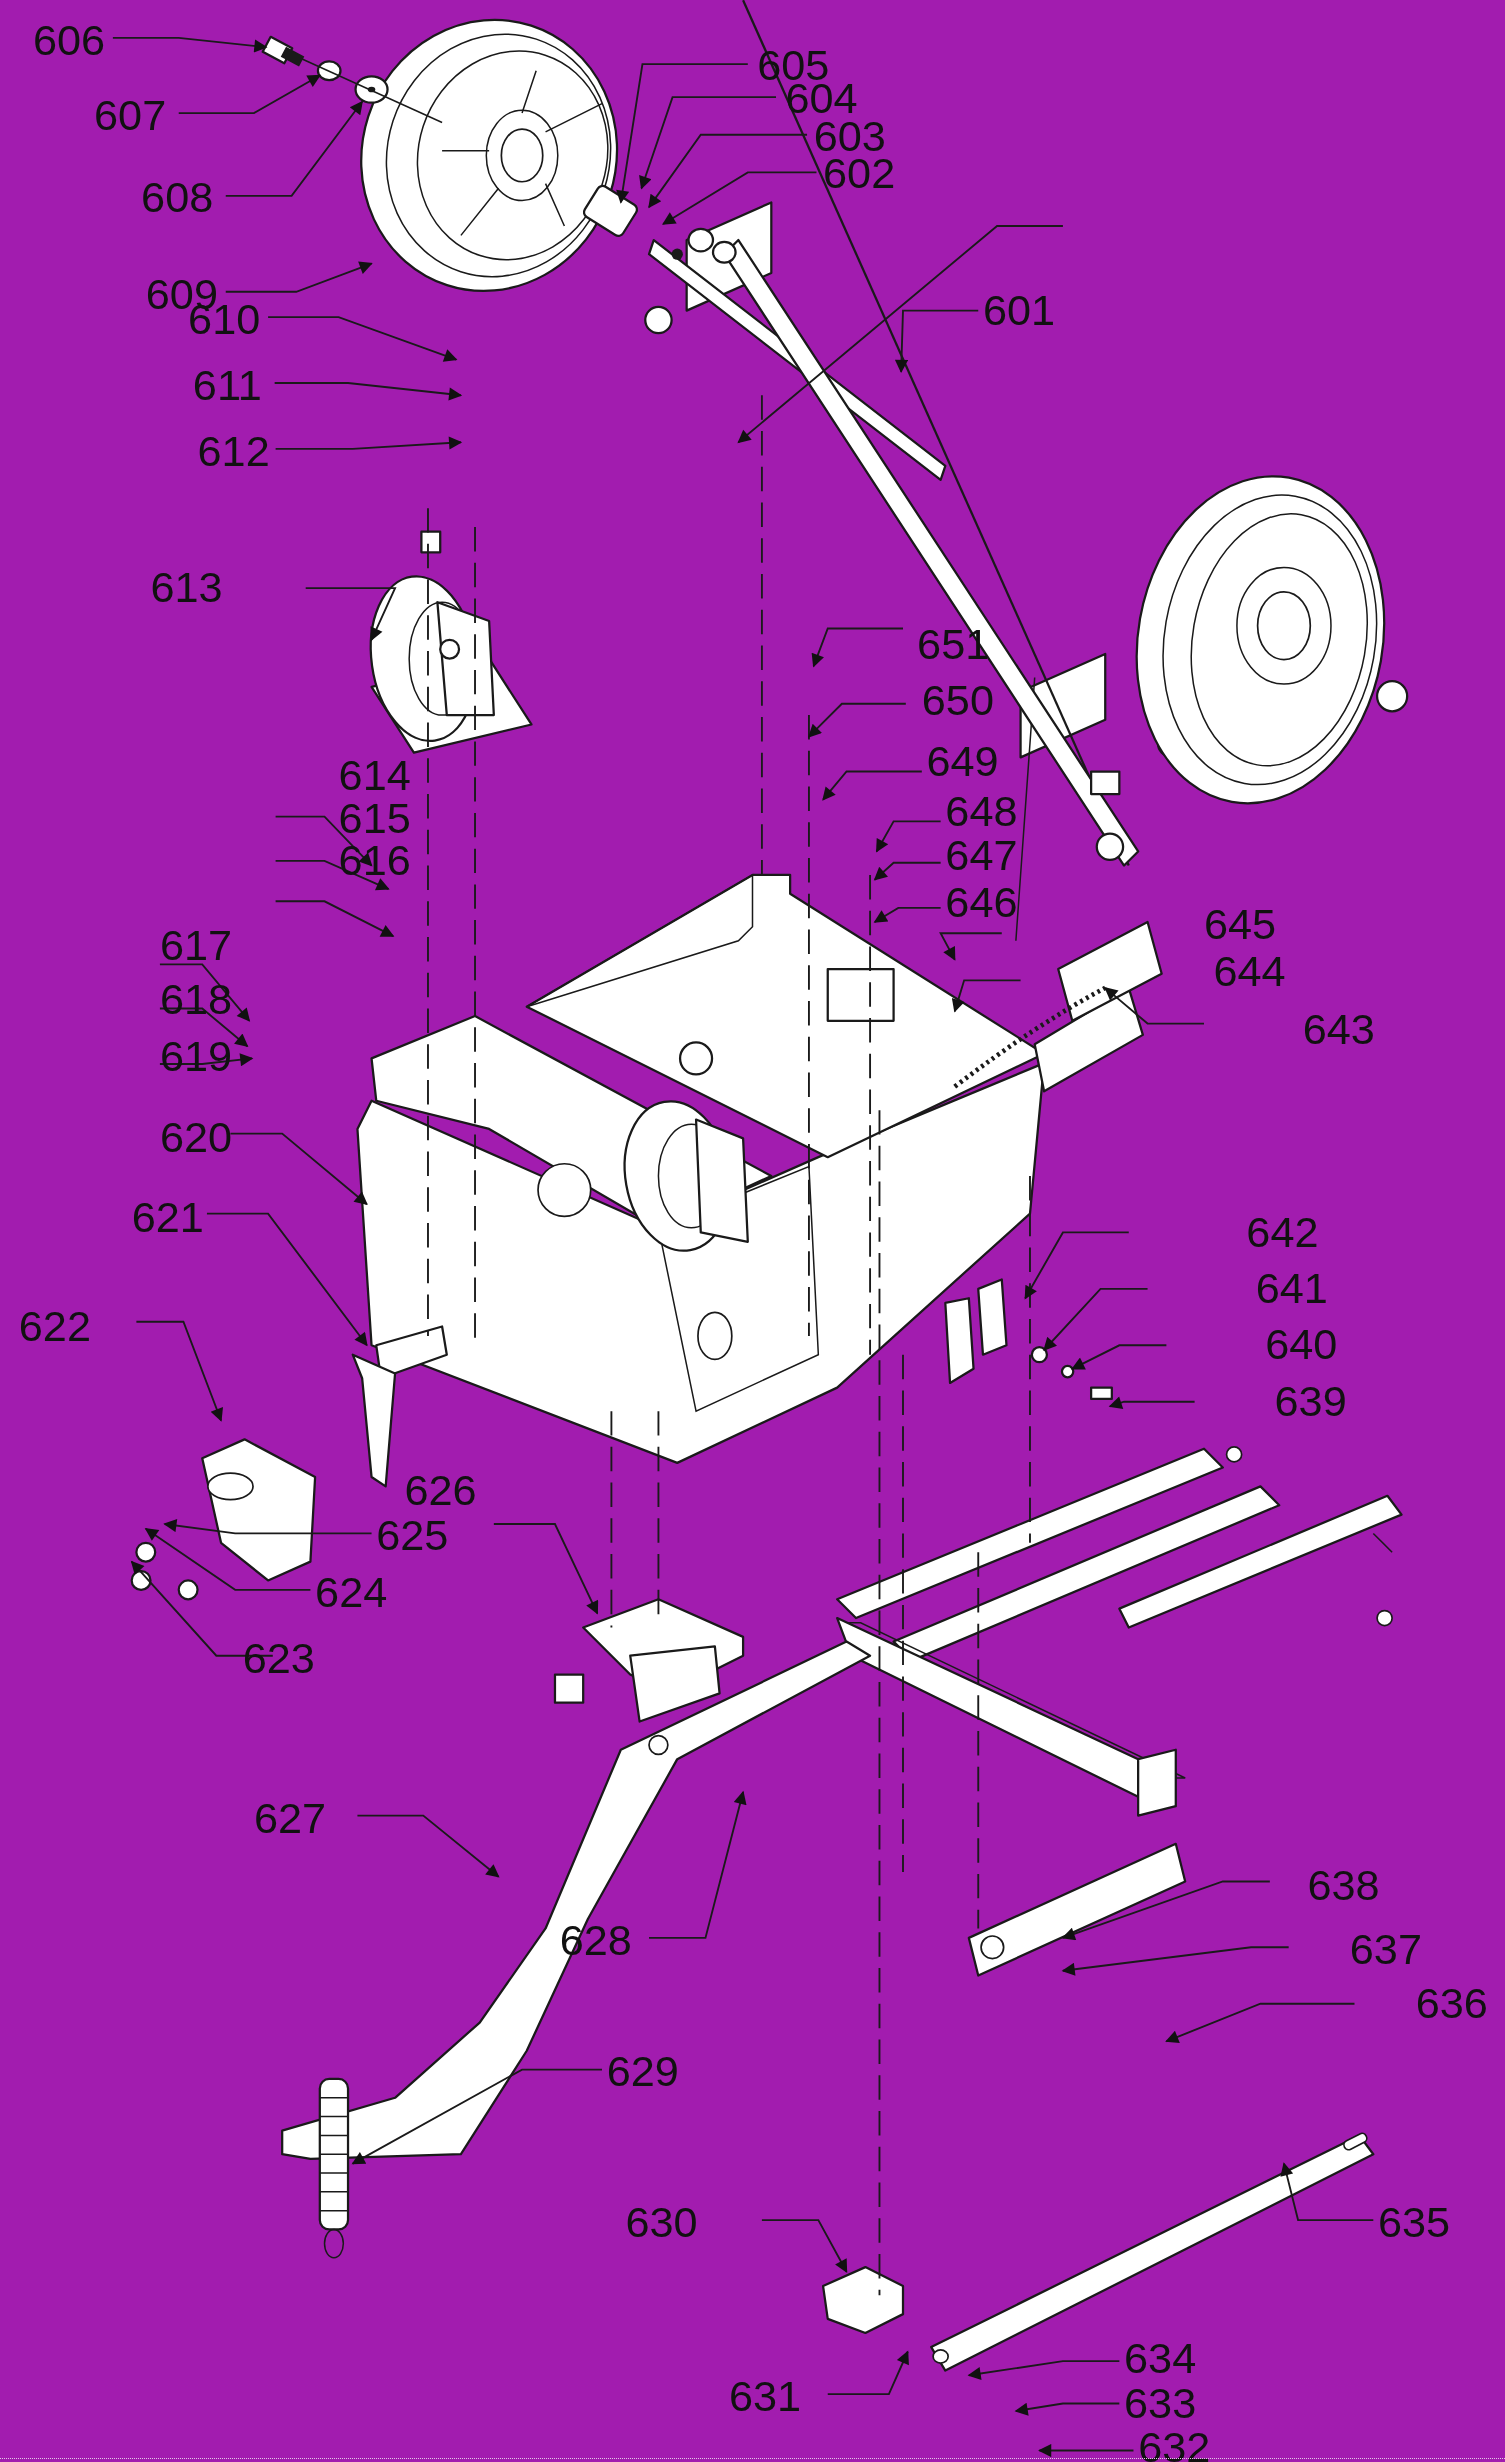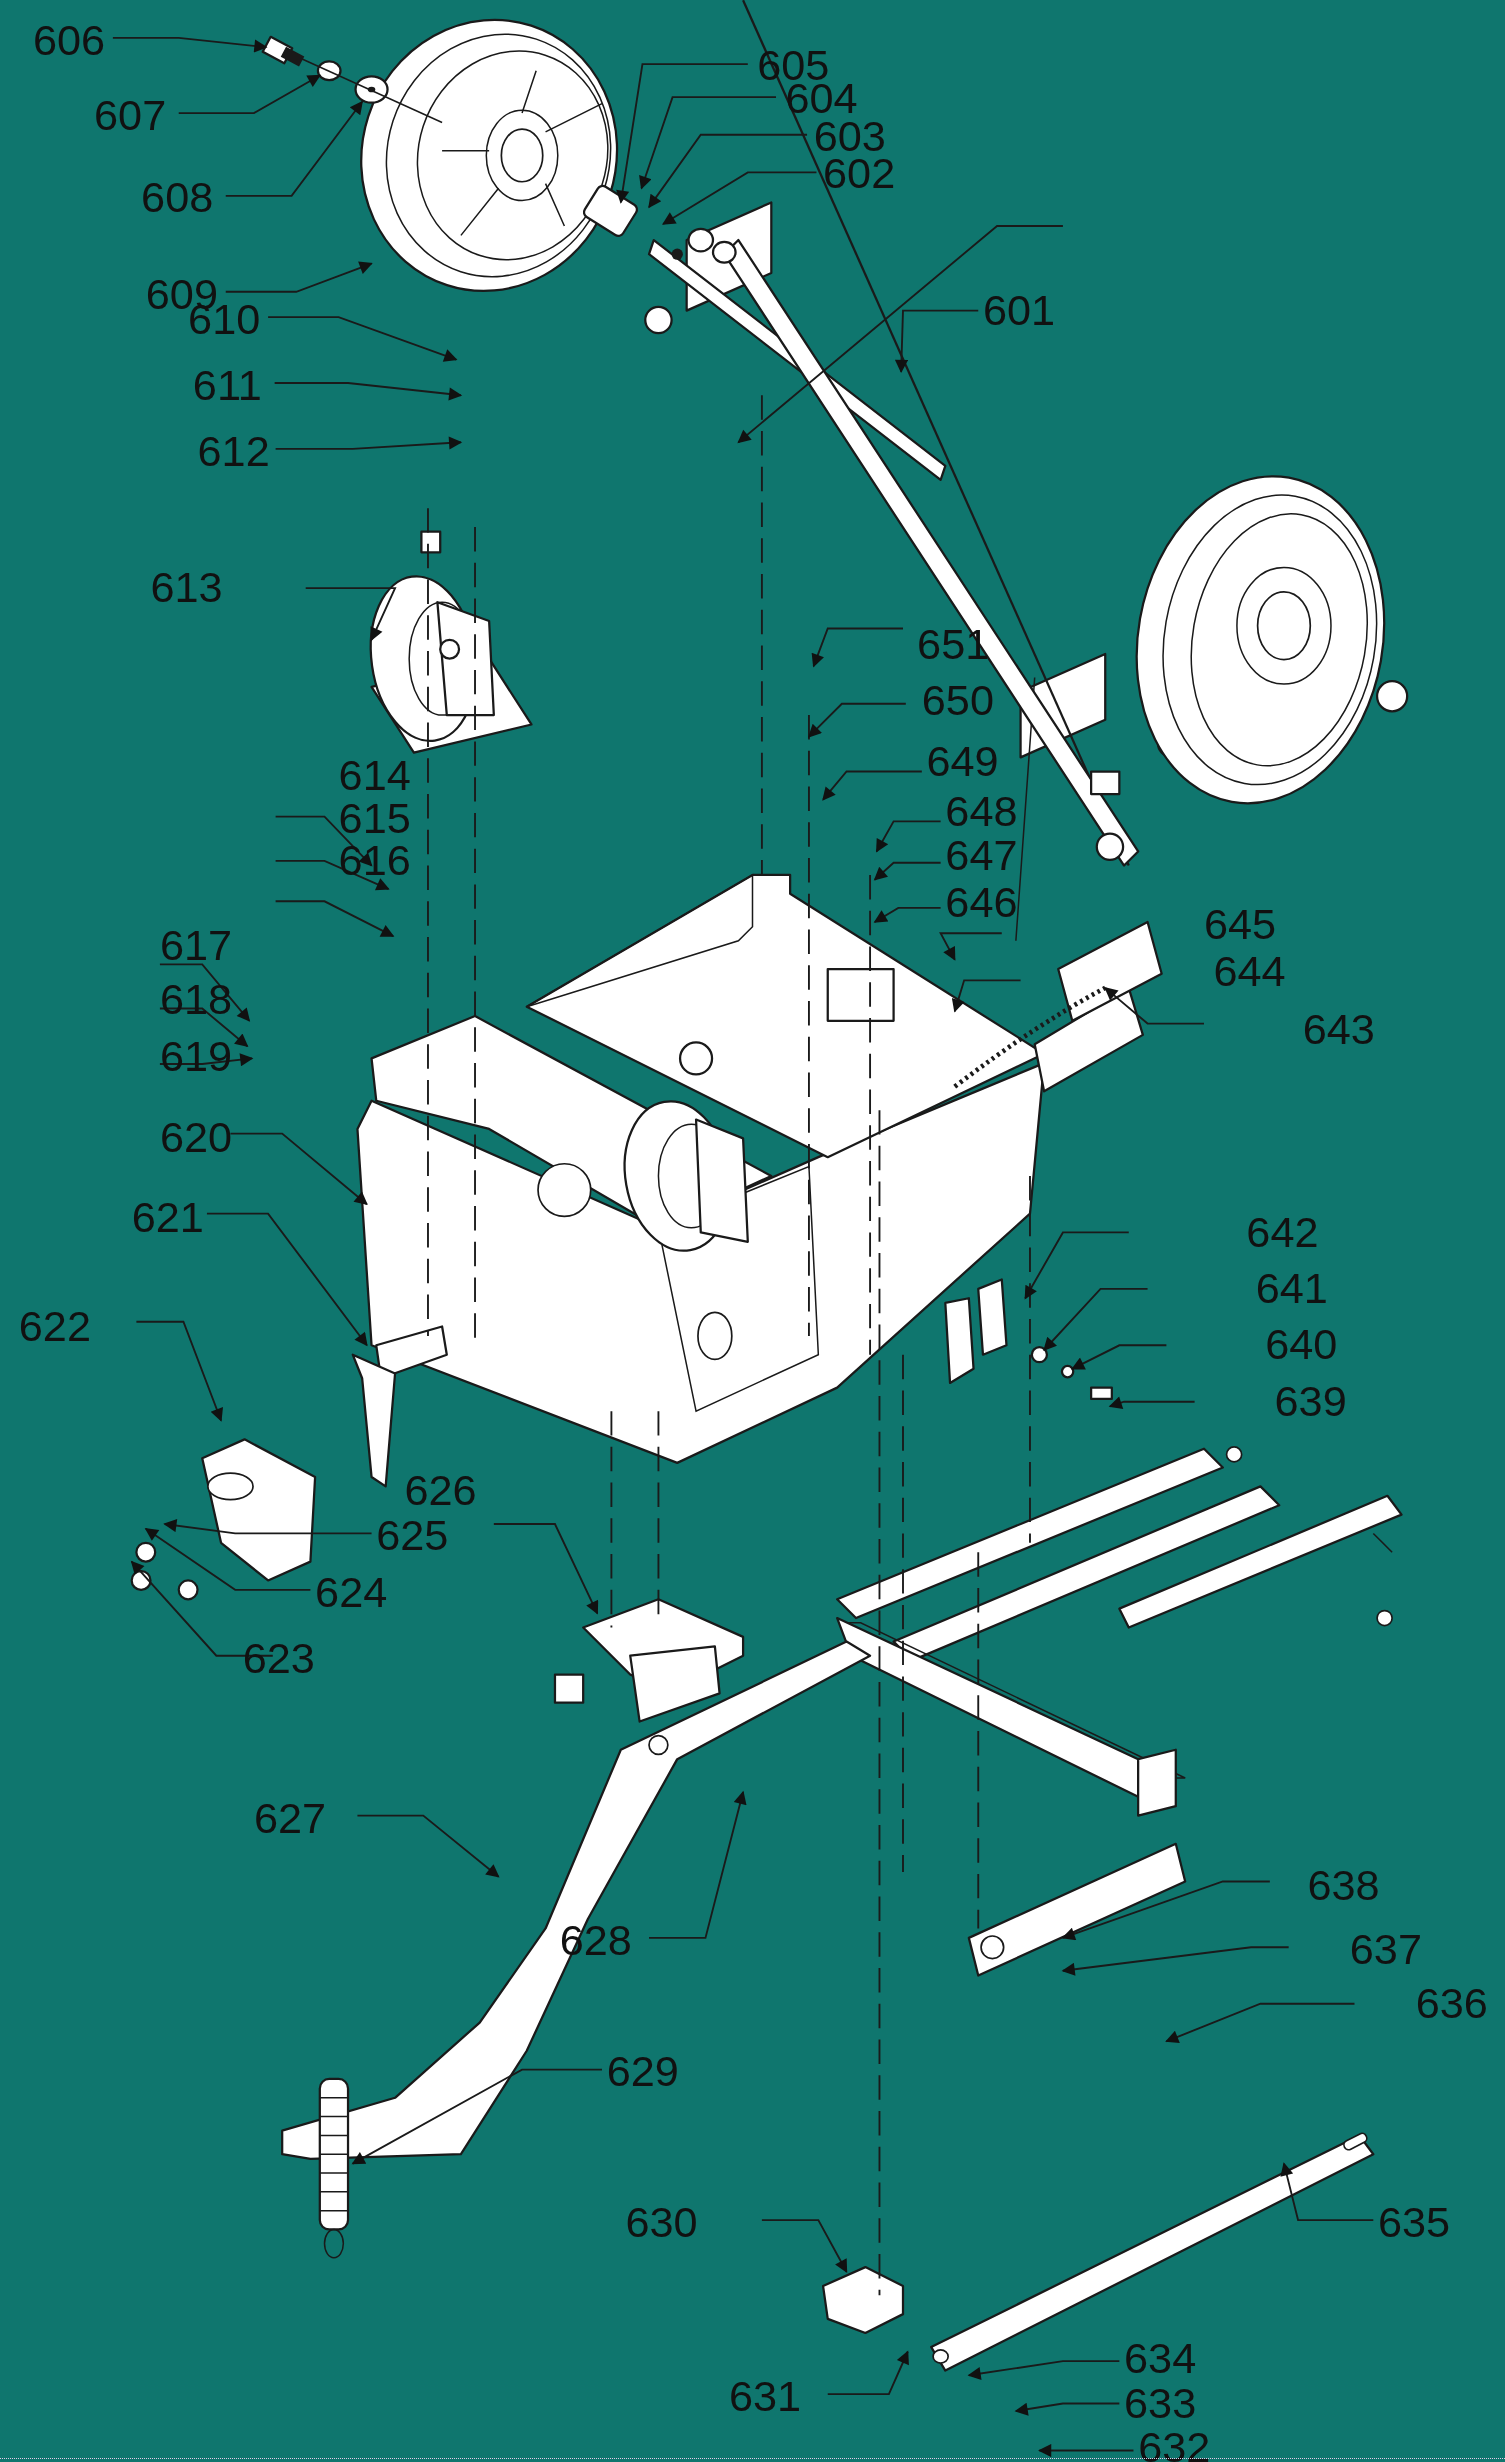--- a/index.html
+++ b/index.html
@@ -1,16 +1,16 @@
 <!DOCTYPE html>
 <html style="font-size:15px"><head>
 <meta charset="utf-8">
 <style>
   html, body { margin: 0; padding: 0; background: #ffffff; }
-  #canvas { position: relative; width: 1505px; height: 2462px; background: #0f766e; overflow: hidden; }
+  #canvas { position: relative; width: 1505px; height: 2462px; background: #a21caf; overflow: hidden; }
   #diagram { position: absolute; left: 0; top: 0; }
   .lbl { font-family: "Liberation Sans", sans-serif; font-size: 46px; fill: #111; }
   .part { fill: #fff; stroke: #1a1a1a; stroke-width: 2.4; stroke-linejoin: round; }
   .thin { fill: none; stroke: #1a1a1a; stroke-width: 1.6; }
   .leader { fill: none; stroke: #1a1a1a; stroke-width: 2; }
   .dash { fill: none; stroke: #1a1a1a; stroke-width: 2; stroke-dasharray: 26 12; }
   .hole { fill: #fff; stroke: #1a1a1a; stroke-width: 1.8; }
   .dark { fill: #1a1a1a; }
   .arrowhead { fill: #111; }
   .bottom-rule { position:absolute; left:0; bottom:0; width:1505px; height:2.8px; border-top: 0.9px dotted #e3c9e6; }

